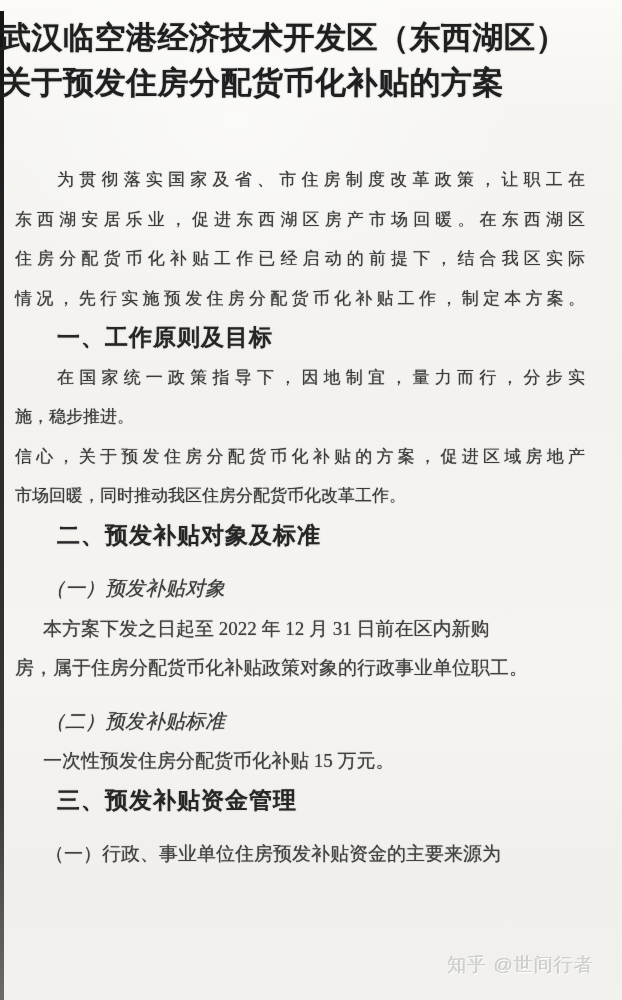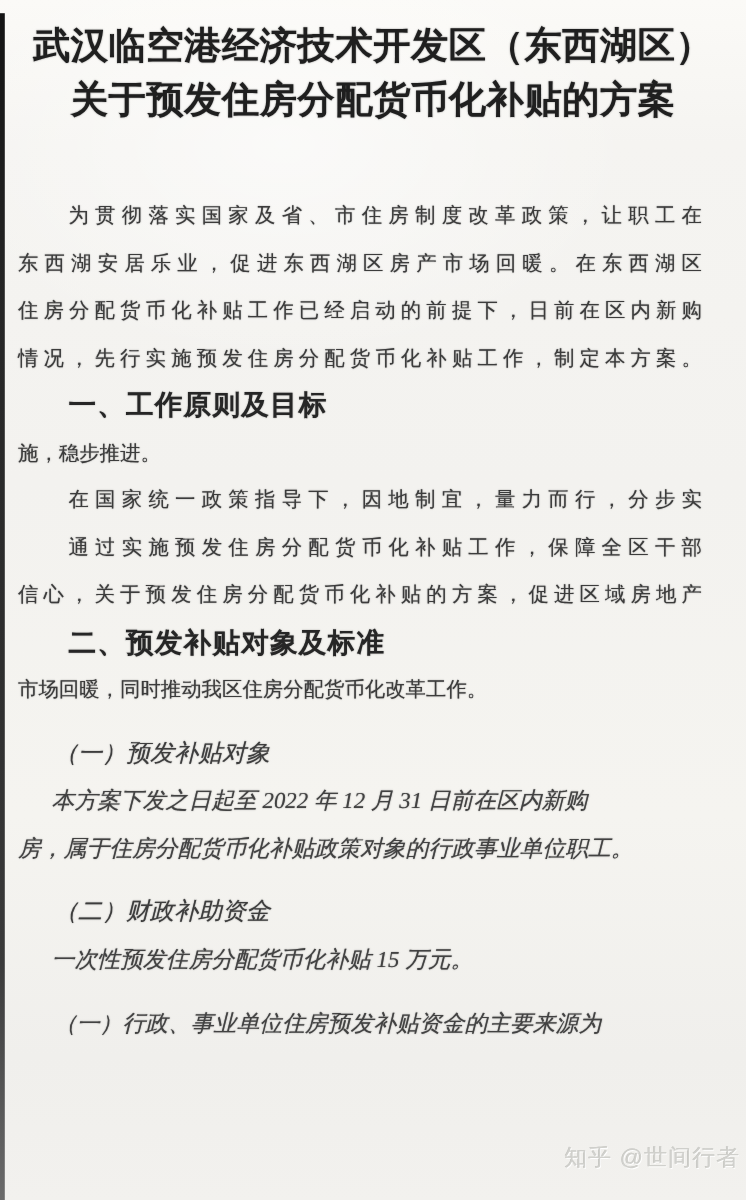--- a/index.html
+++ b/index.html
@@ -12,51 +12,50 @@
       linear-gradient(180deg,#fbfaf7 0%,#f5f4f1 12%,#f3f2ef 40%,#f5f4f0 68%,#f0efec 88%,#f2f1ee 100%);
     font-family:"Liberation Serif","DejaVu Serif",serif;
   }
   .edge-strip{
     position:absolute;left:0;top:11px;width:4px;height:989px;
     background:linear-gradient(180deg,#141414 0%,#262626 25%,#2e2e2e 55%,#3a3a3a 80%,#6b6b6b 100%);
     filter:blur(.4px);
   }
   .title{
     position:absolute;left:0;right:0;top:15px;
-    text-align:center;
   }
   .title-line{
     font-size:31px;line-height:45px;font-weight:700;
     color:#1f1f1f;letter-spacing:.5px;
     text-shadow:0 0 1.4px rgba(25,25,25,.55);
   }
   .body{
     position:absolute;left:15px;top:160px;width:570px;
   }
   .line{
     height:39.5px;line-height:39.5px;
     white-space:nowrap;
     color:#3c3c3c;
     text-shadow:0 0 1.1px rgba(70,70,70,.75);
   }
   .line.fill{white-space:normal;text-align:justify;text-align-last:justify;}
   .song{font-size:17px;}
-  .kai{font-size:19px;font-style:italic;color:#424242;}
+  .kai{font-size:19px;color:#424242;}
   .sub{font-size:20px;font-style:italic;color:#3d3d3d;}
   .heading{
     font-family:"Liberation Sans","DejaVu Sans",sans-serif;
     font-size:23px;font-weight:700;color:#262626;font-style:normal;
     text-shadow:0 0 1.2px rgba(30,30,30,.5);
     letter-spacing:1px;
   }
   .ind{padding-left:42px;}
   .kai.ind{padding-left:28px;}
   .pind{padding-left:30px;margin-top:14px;}
   .watermark{
-    position:absolute;right:5px;top:952px;
+    position:absolute;right:28px;top:952px;
     font-family:"Liberation Sans","DejaVu Sans",sans-serif;
     font-size:19px;letter-spacing:1px;
     color:#d0d0cc;
     text-shadow:.6px .6px 0 #ffffff,-.4px -.4px 0 #c2c2be;
     text-align:center;
   }
 </style>
 </head>
 <body>
 
@@ -64,31 +63,31 @@
   <div class="edge-strip"></div>
 
   <div class="title">
     <div class="title-line">武汉临空港经济技术开发区（东西湖区）</div>
     <div class="title-line">关于预发住房分配货币化补贴的方案</div>
   </div>
 
   <div class="body" id="doc-body">
       <div class="line song ind fill">为贯彻落实国家及省、市住房制度改革政策，让职工在</div>
       <div class="line song fill">东西湖安居乐业，促进东西湖区房产市场回暖。在东西湖区</div>
-      <div class="line song fill">住房分配货币化补贴工作已经启动的前提下，日前在区内新购</div>
+      <div class="line song fill">住房分配货币化补贴工作已经启动的前提下，结合我区实际</div>
       <div class="line song fill">情况，先行实施预发住房分配货币化补贴工作，制定本方案。</div>
       <div class="line heading ind">一、工作原则及目标</div>
+      <div class="line song ind fill">在国家统一政策指导下，因地制宜，量力而行，分步实</div>
       <div class="line song">施，稳步推进。</div>
-      <div class="line song ind fill">在国家统一政策指导下，因地制宜，量力而行，分步实</div>
-      <div class="line song ind fill">通过实施预发住房分配货币化补贴工作，保障全区干部</div>
       <div class="line song fill">信心，关于预发住房分配货币化补贴的方案，促进区域房地产</div>
+      <div class="line song">市场回暖，同时推动我区住房分配货币化改革工作。</div>
       <div class="line heading ind">二、预发补贴对象及标准</div>
-      <div class="line song">市场回暖，同时推动我区住房分配货币化改革工作。</div>
       <div class="line sub pind">（一）预发补贴对象</div>
       <div class="line kai ind">本方案下发之日起至 2022 年 12 月 31 日前在区内新购</div>
       <div class="line kai">房，属于住房分配货币化补贴政策对象的行政事业单位职工。</div>
-      <div class="line sub pind">（二）财政补助资金</div>
+      <div class="line sub pind">（二）预发补贴标准</div>
       <div class="line kai ind">一次性预发住房分配货币化补贴 15 万元。</div>
+      <div class="line heading ind">三、预发补贴资金管理</div>
       <div class="line kai pind">（一）行政、事业单位住房预发补贴资金的主要来源为</div>
     </div>
 
   <div class="watermark">知乎 @世间行者</div>
 </div>
 
 </body></html>

